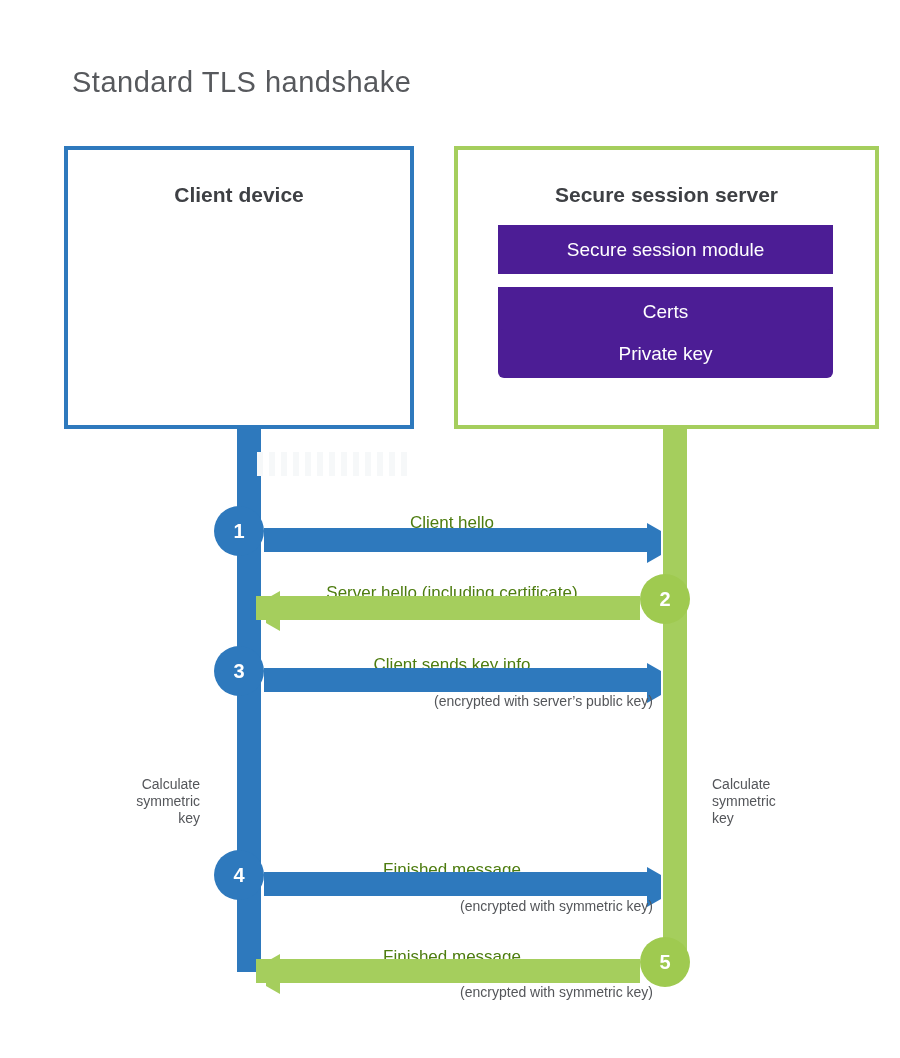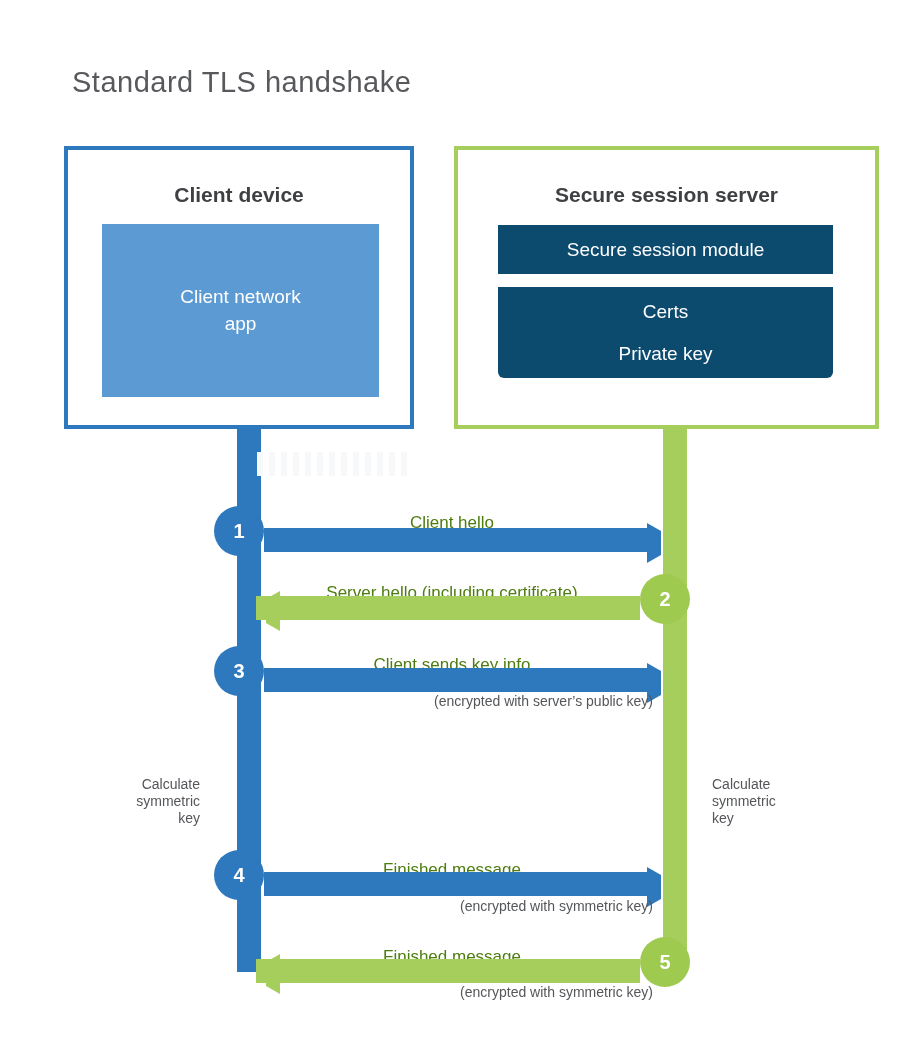--- a/index.html
+++ b/index.html
@@ -48,21 +48,21 @@
     left: 78px; top: 200px;
     width: 277px; height: 173px;
     background: #5c9ad3;
     display: flex; align-items: center; justify-content: center;
     color: #ffffff; font-size: 19px; text-align: center;
   }
   .client-app-box span { display: inline-block; max-width: 175px; line-height: 1.4; }
   .server-module {
     position: absolute;
     left: 474px; width: 335px; height: 49px;
-    background: #0c4a6e;
+    background: #4c1d95;
     color: #ffffff; font-size: 19px;
     display: flex; align-items: center; justify-content: center;
   }
   .module-1 { top: 201px; }
   .module-2 { top: 263px; }
   .module-3 { top: 305px; border-radius: 6px; }
   
   .lifeline { position: absolute; width: 5px; }
   .client-lifeline { left: 213px; top: 405px; height: 543px; background: #2e79bd; }
   .server-lifeline { left: 639px; top: 405px; height: 533px; background: #a5ce5d; }
@@ -113,23 +113,20 @@
 </style>
 </head>
 <body>
 
 <div class="canvas">
 
   <div class="page-title">Standard TLS handshake</div>
 
   <div class="actor-box client-box"></div>
   <div class="actor-heading client-heading">Client device</div>
-  <div class="client-app-box">
-    <span>Client network app</span>
-  </div>
 
   <div class="actor-box server-box"></div>
   <div class="actor-heading server-heading">Secure session server</div>
   <div class="server-module module-1">Secure session module</div>
   <div class="server-module module-2">Certs</div>
   <div class="server-module module-3">Private key</div>
 
   <div class="lifeline client-lifeline"></div>
   <div class="lifeline server-lifeline"></div>
   <div class="faint-dashes"></div>

